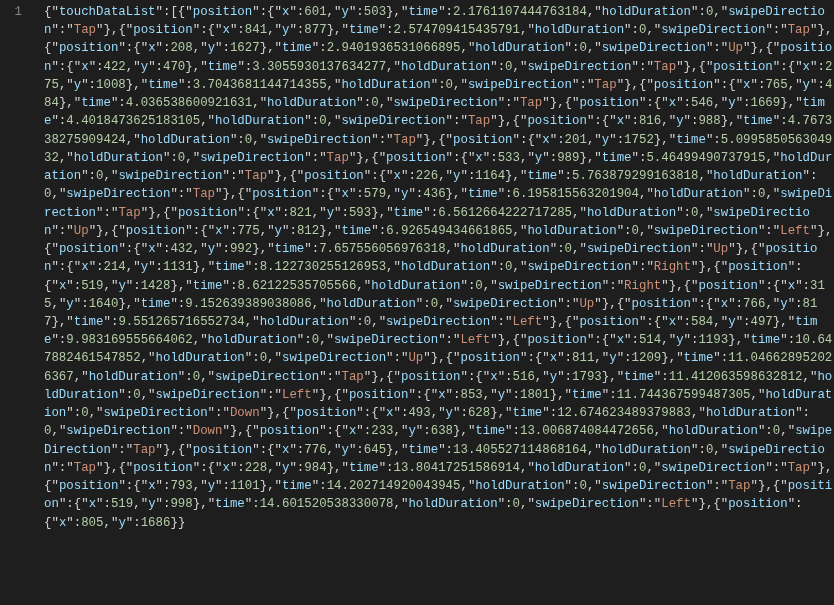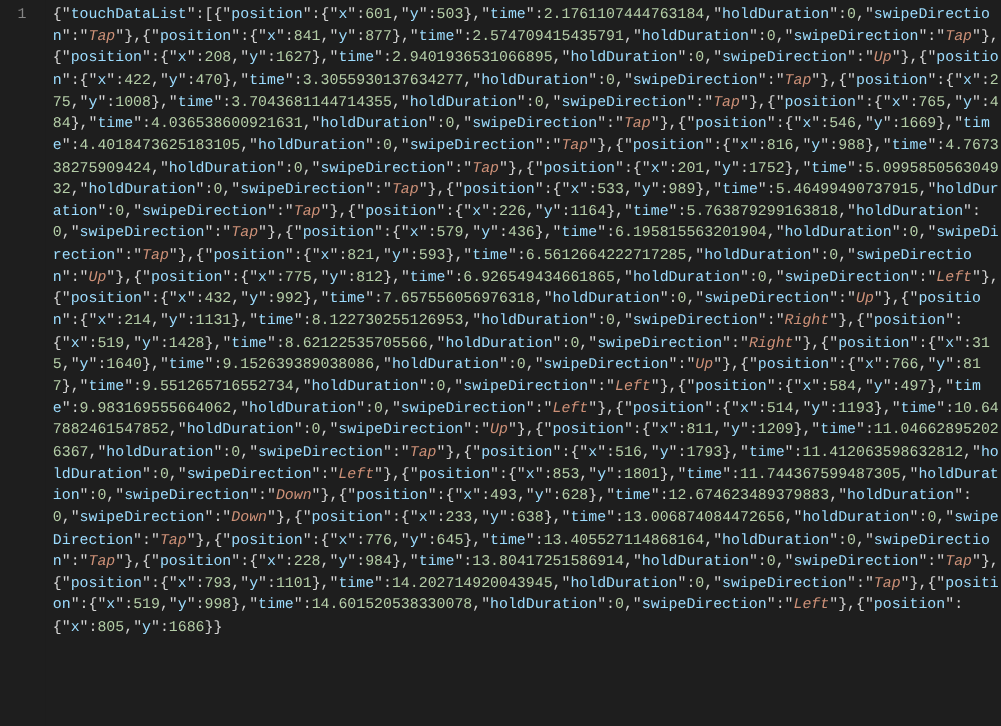--- a/index.html
+++ b/index.html
@@ -31,21 +31,21 @@
   }
   .code-area {
     flex: 1 1 auto;
     padding: 3px 0 3px 6px;
     white-space: pre-wrap;
     word-break: break-all;
     overflow: hidden;
     box-sizing: border-box;
   }
   .k  { color: #9cdcfe; }   
-  .s  { color: #ce9178; font-style: italic; }   
+  .s  { color: #ce9178; }   
   .n  { color: #b5cea8; }   
   .p  { color: #d4d4d4; }
 </style>
 </head>
 <body>
 
 <div class="editor">
   <div class="gutter">
     <div>1</div>
   </div>

